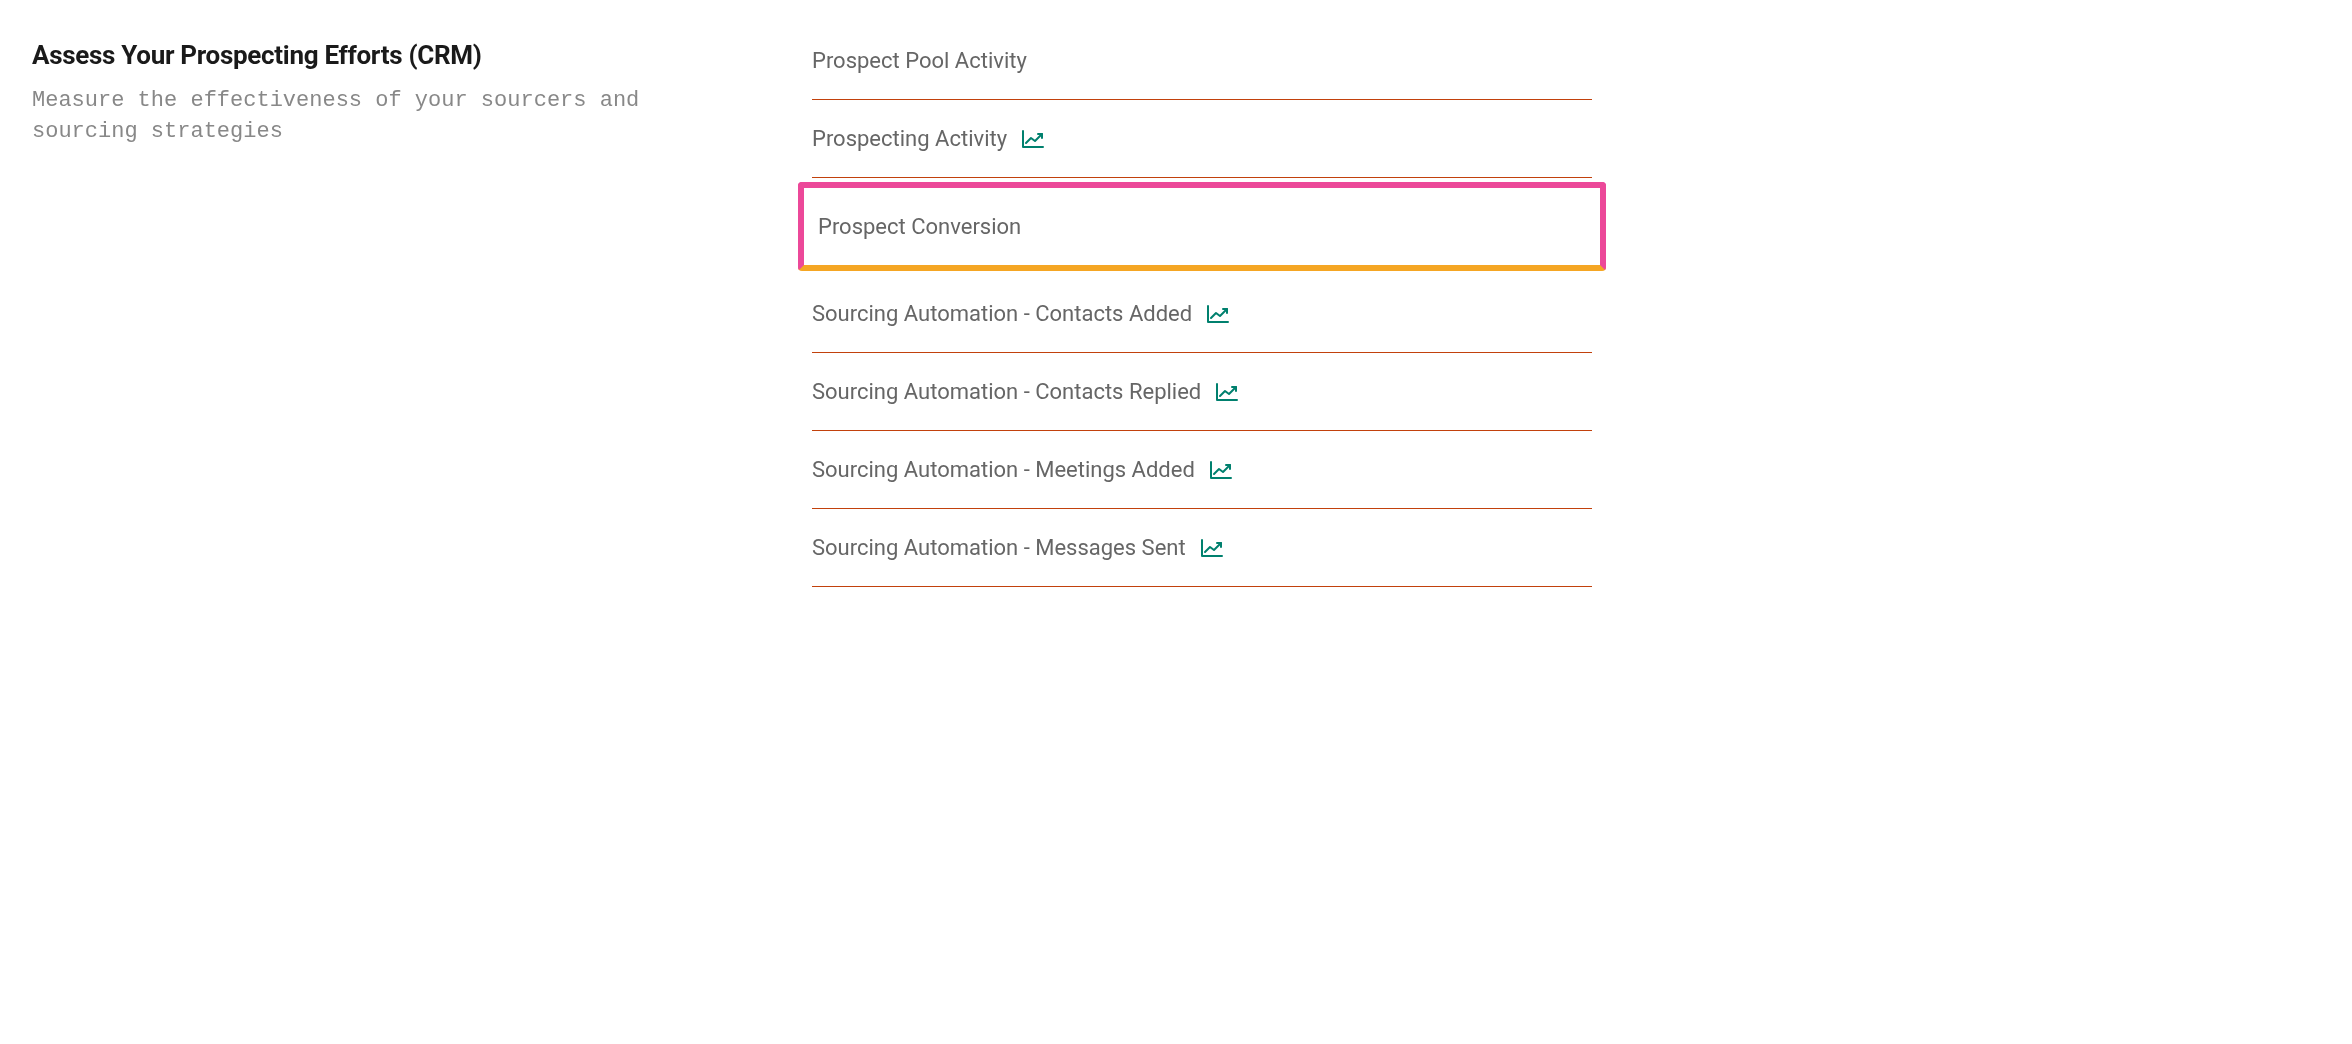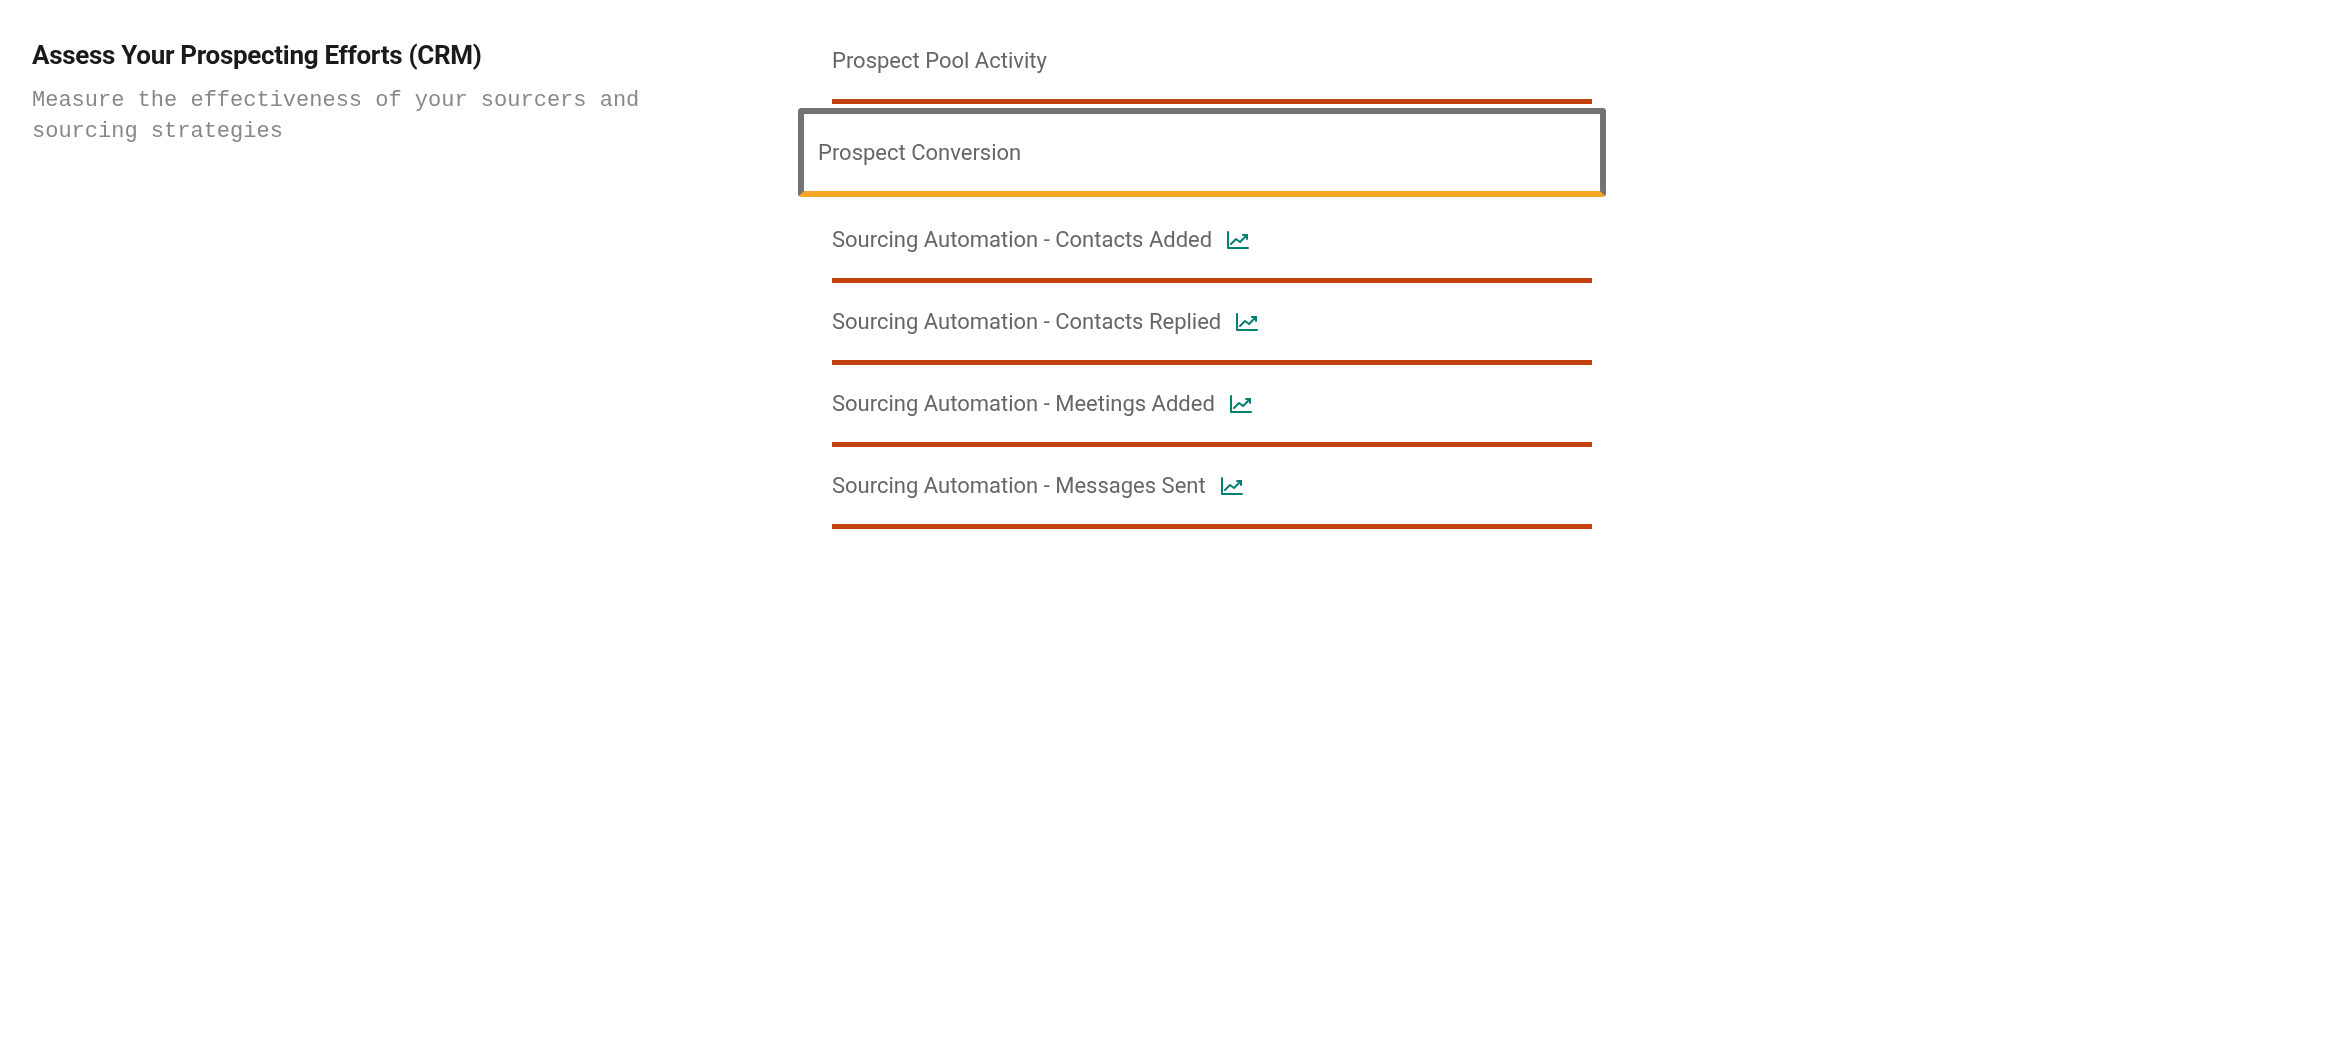--- a/index.html
+++ b/index.html
@@ -41,34 +41,33 @@
     }
     .report-list {
       display: flex;
       flex-direction: column;
     }
     .report-item {
       display: flex;
       align-items: center;
       gap: 14px;
       padding: 26px 0;
-      border-bottom: 5px solid #c2410c;
+      border-bottom: 1px solid #c2410c;
       cursor: pointer;
-      margin-left: 20px;
     }
     .report-item:first-child {
       padding-top: 16px;
     }
     .report-label {
       font-size: 22px;
       color: #666666;
       font-weight: 400;
     }
     .report-item.highlighted {
-      border: 6px solid #737373;
+      border: 6px solid #ec4899;
       border-radius: 4px;
       padding: 26px 14px;
       margin: 4px -14px;
       border-bottom: 6px solid #f5a623;
     }
     .chart-icon {
       display: inline-flex;
       align-items: center;
       color: #00806e;
     }
@@ -82,20 +81,30 @@
 
 <div class="container">
   <div class="left-column">
     <h2 class="section-title">Assess Your Prospecting Efforts (CRM)</h2>
     <p class="section-subtitle">Measure the effectiveness of your sourcers and sourcing strategies</p>
   </div>
   <div class="right-column">
     <div class="report-list" id="report-list">
     <div class="report-item">
           <span class="report-label">Prospect Pool Activity</span>
+        </div>
+        <div class="report-item">
+          <span class="report-label">Prospecting Activity</span>
+          <span class="chart-icon">
+            <svg viewBox="0 0 24 20" fill="none" stroke="currentColor" stroke-width="2" stroke-linecap="round" stroke-linejoin="round">
+  <path d="M2 2 L2 18 L22 18"></path>
+  <path d="M5 14 L10 9 L14 12 L21 5"></path>
+  <path d="M17 5 L21 5 L21 9"></path>
+</svg>
+          </span>
         </div>
         <div class="report-item highlighted">
           <span class="report-label">Prospect Conversion</span>
         </div>
         <div class="report-item">
           <span class="report-label">Sourcing Automation - Contacts Added</span>
           <span class="chart-icon">
             <svg viewBox="0 0 24 20" fill="none" stroke="currentColor" stroke-width="2" stroke-linecap="round" stroke-linejoin="round">
   <path d="M2 2 L2 18 L22 18"></path>
   <path d="M5 14 L10 9 L14 12 L21 5"></path>

